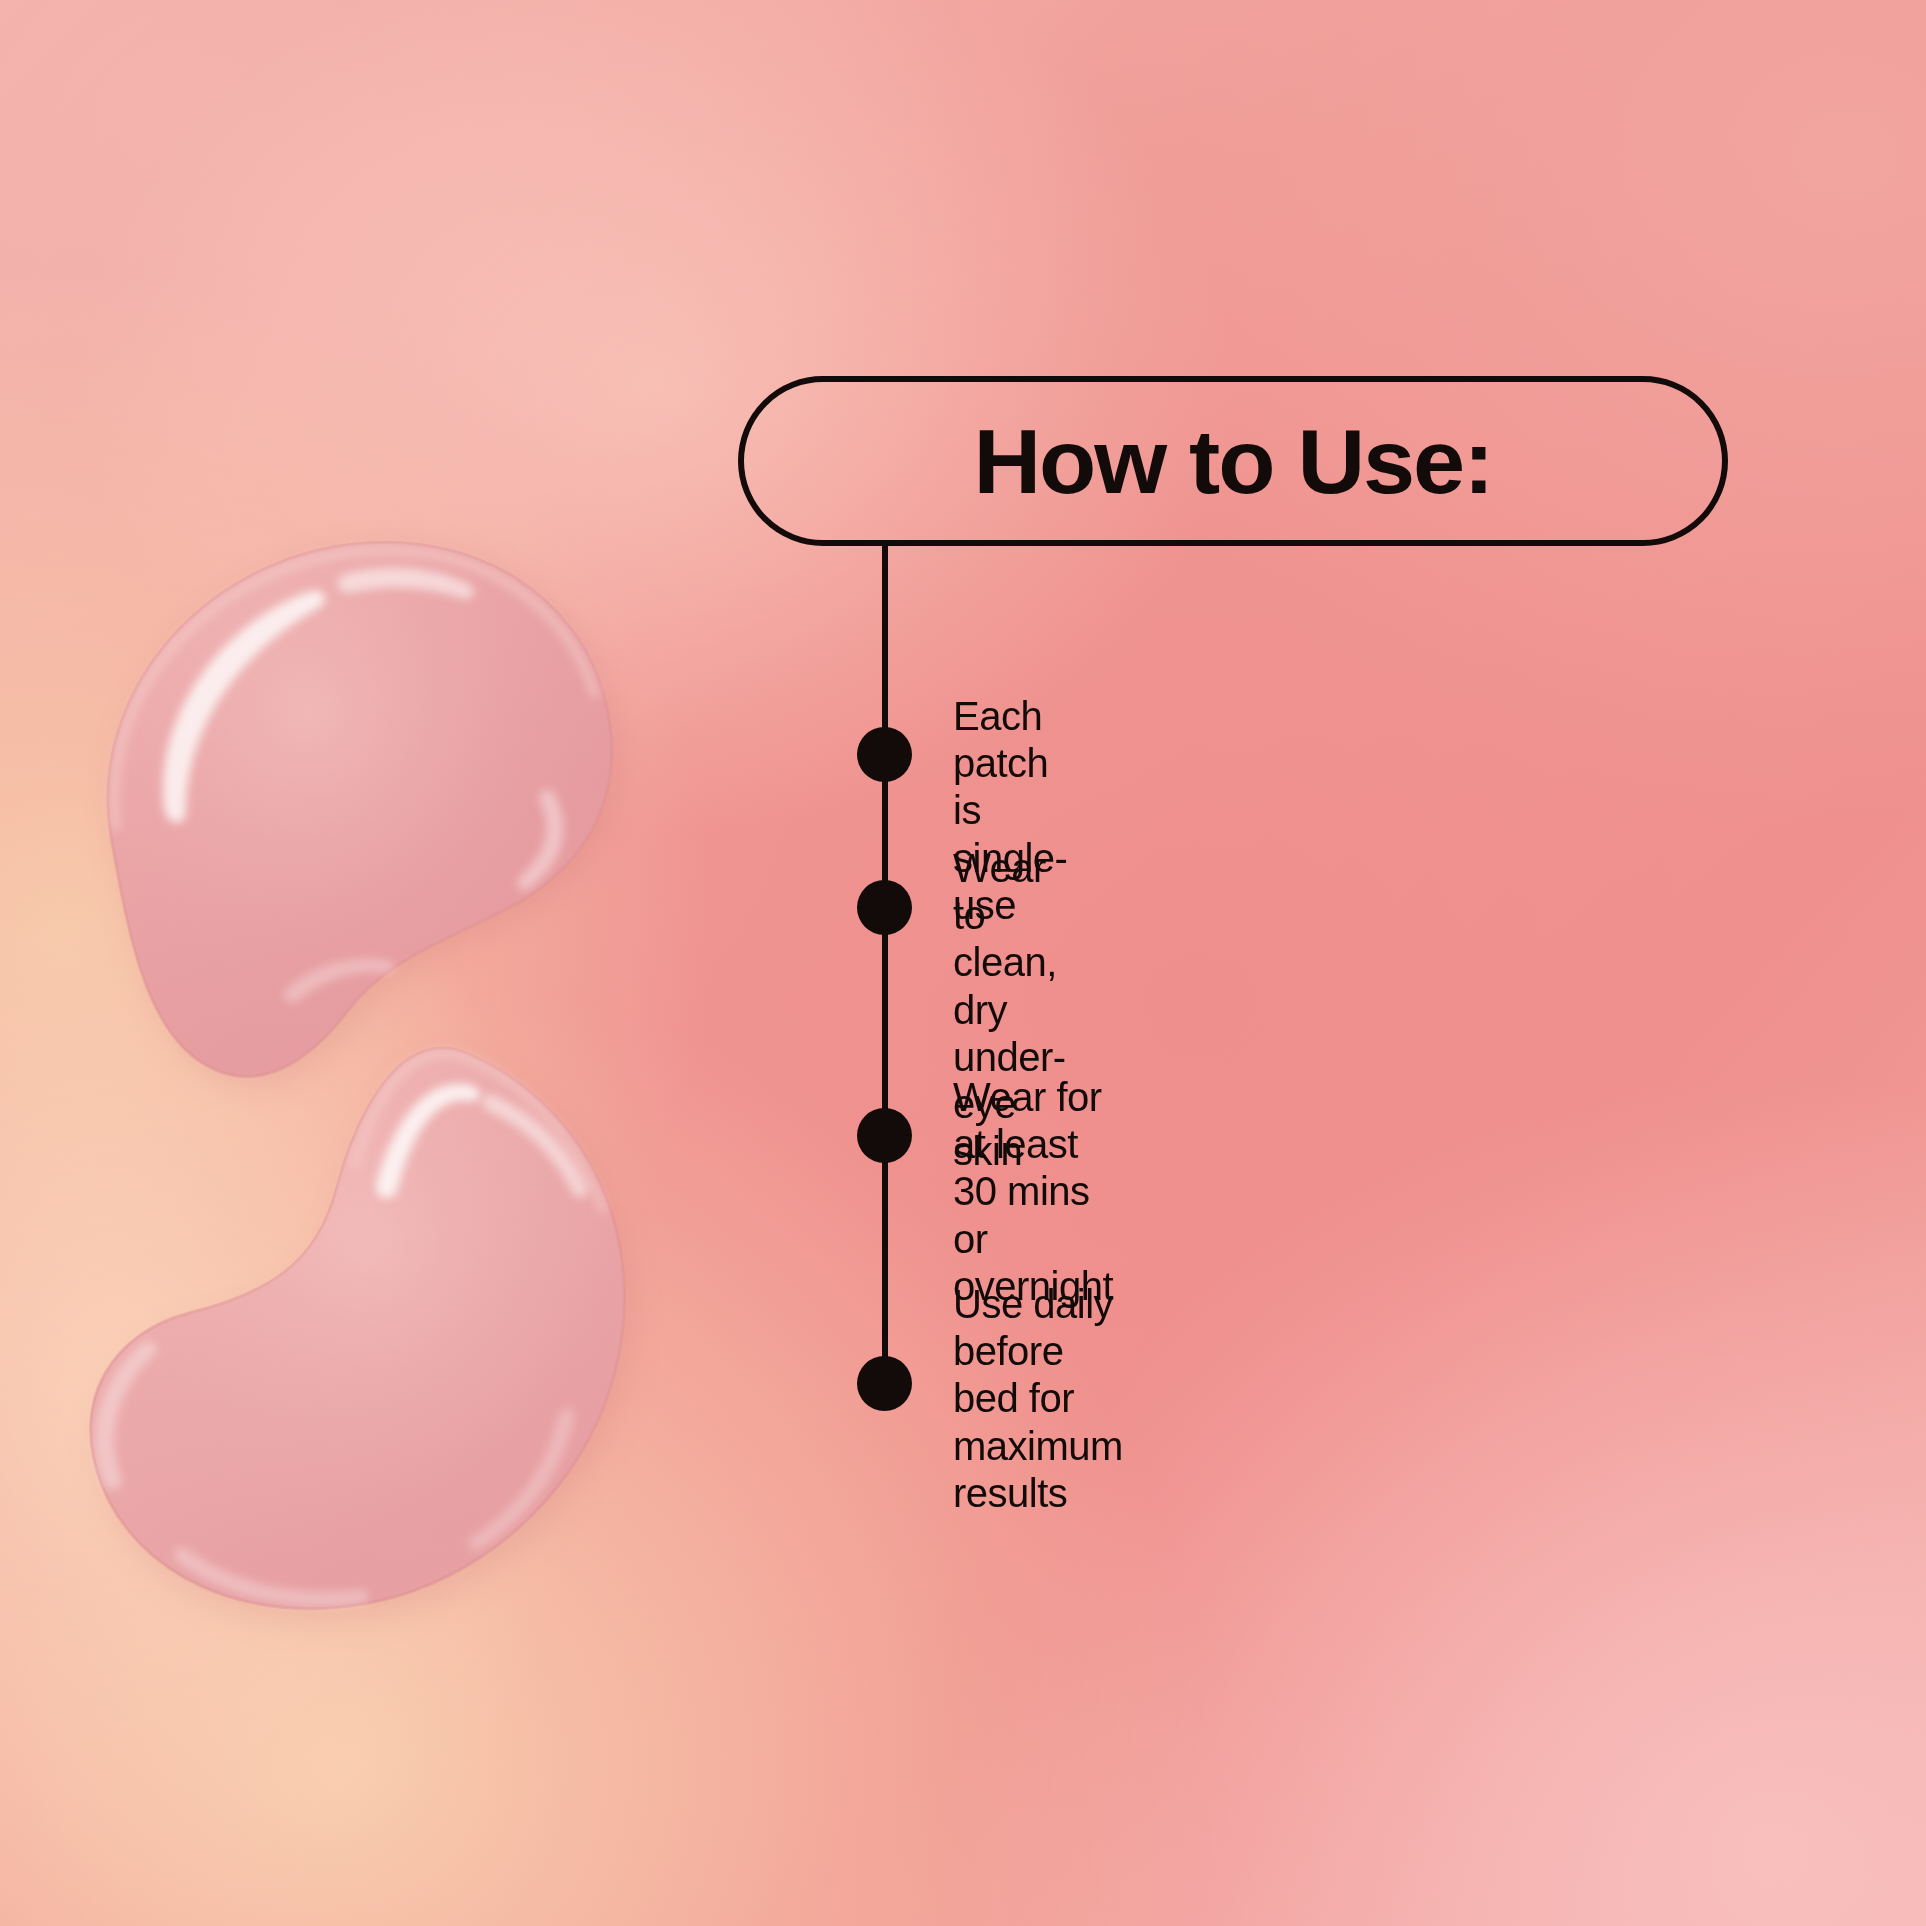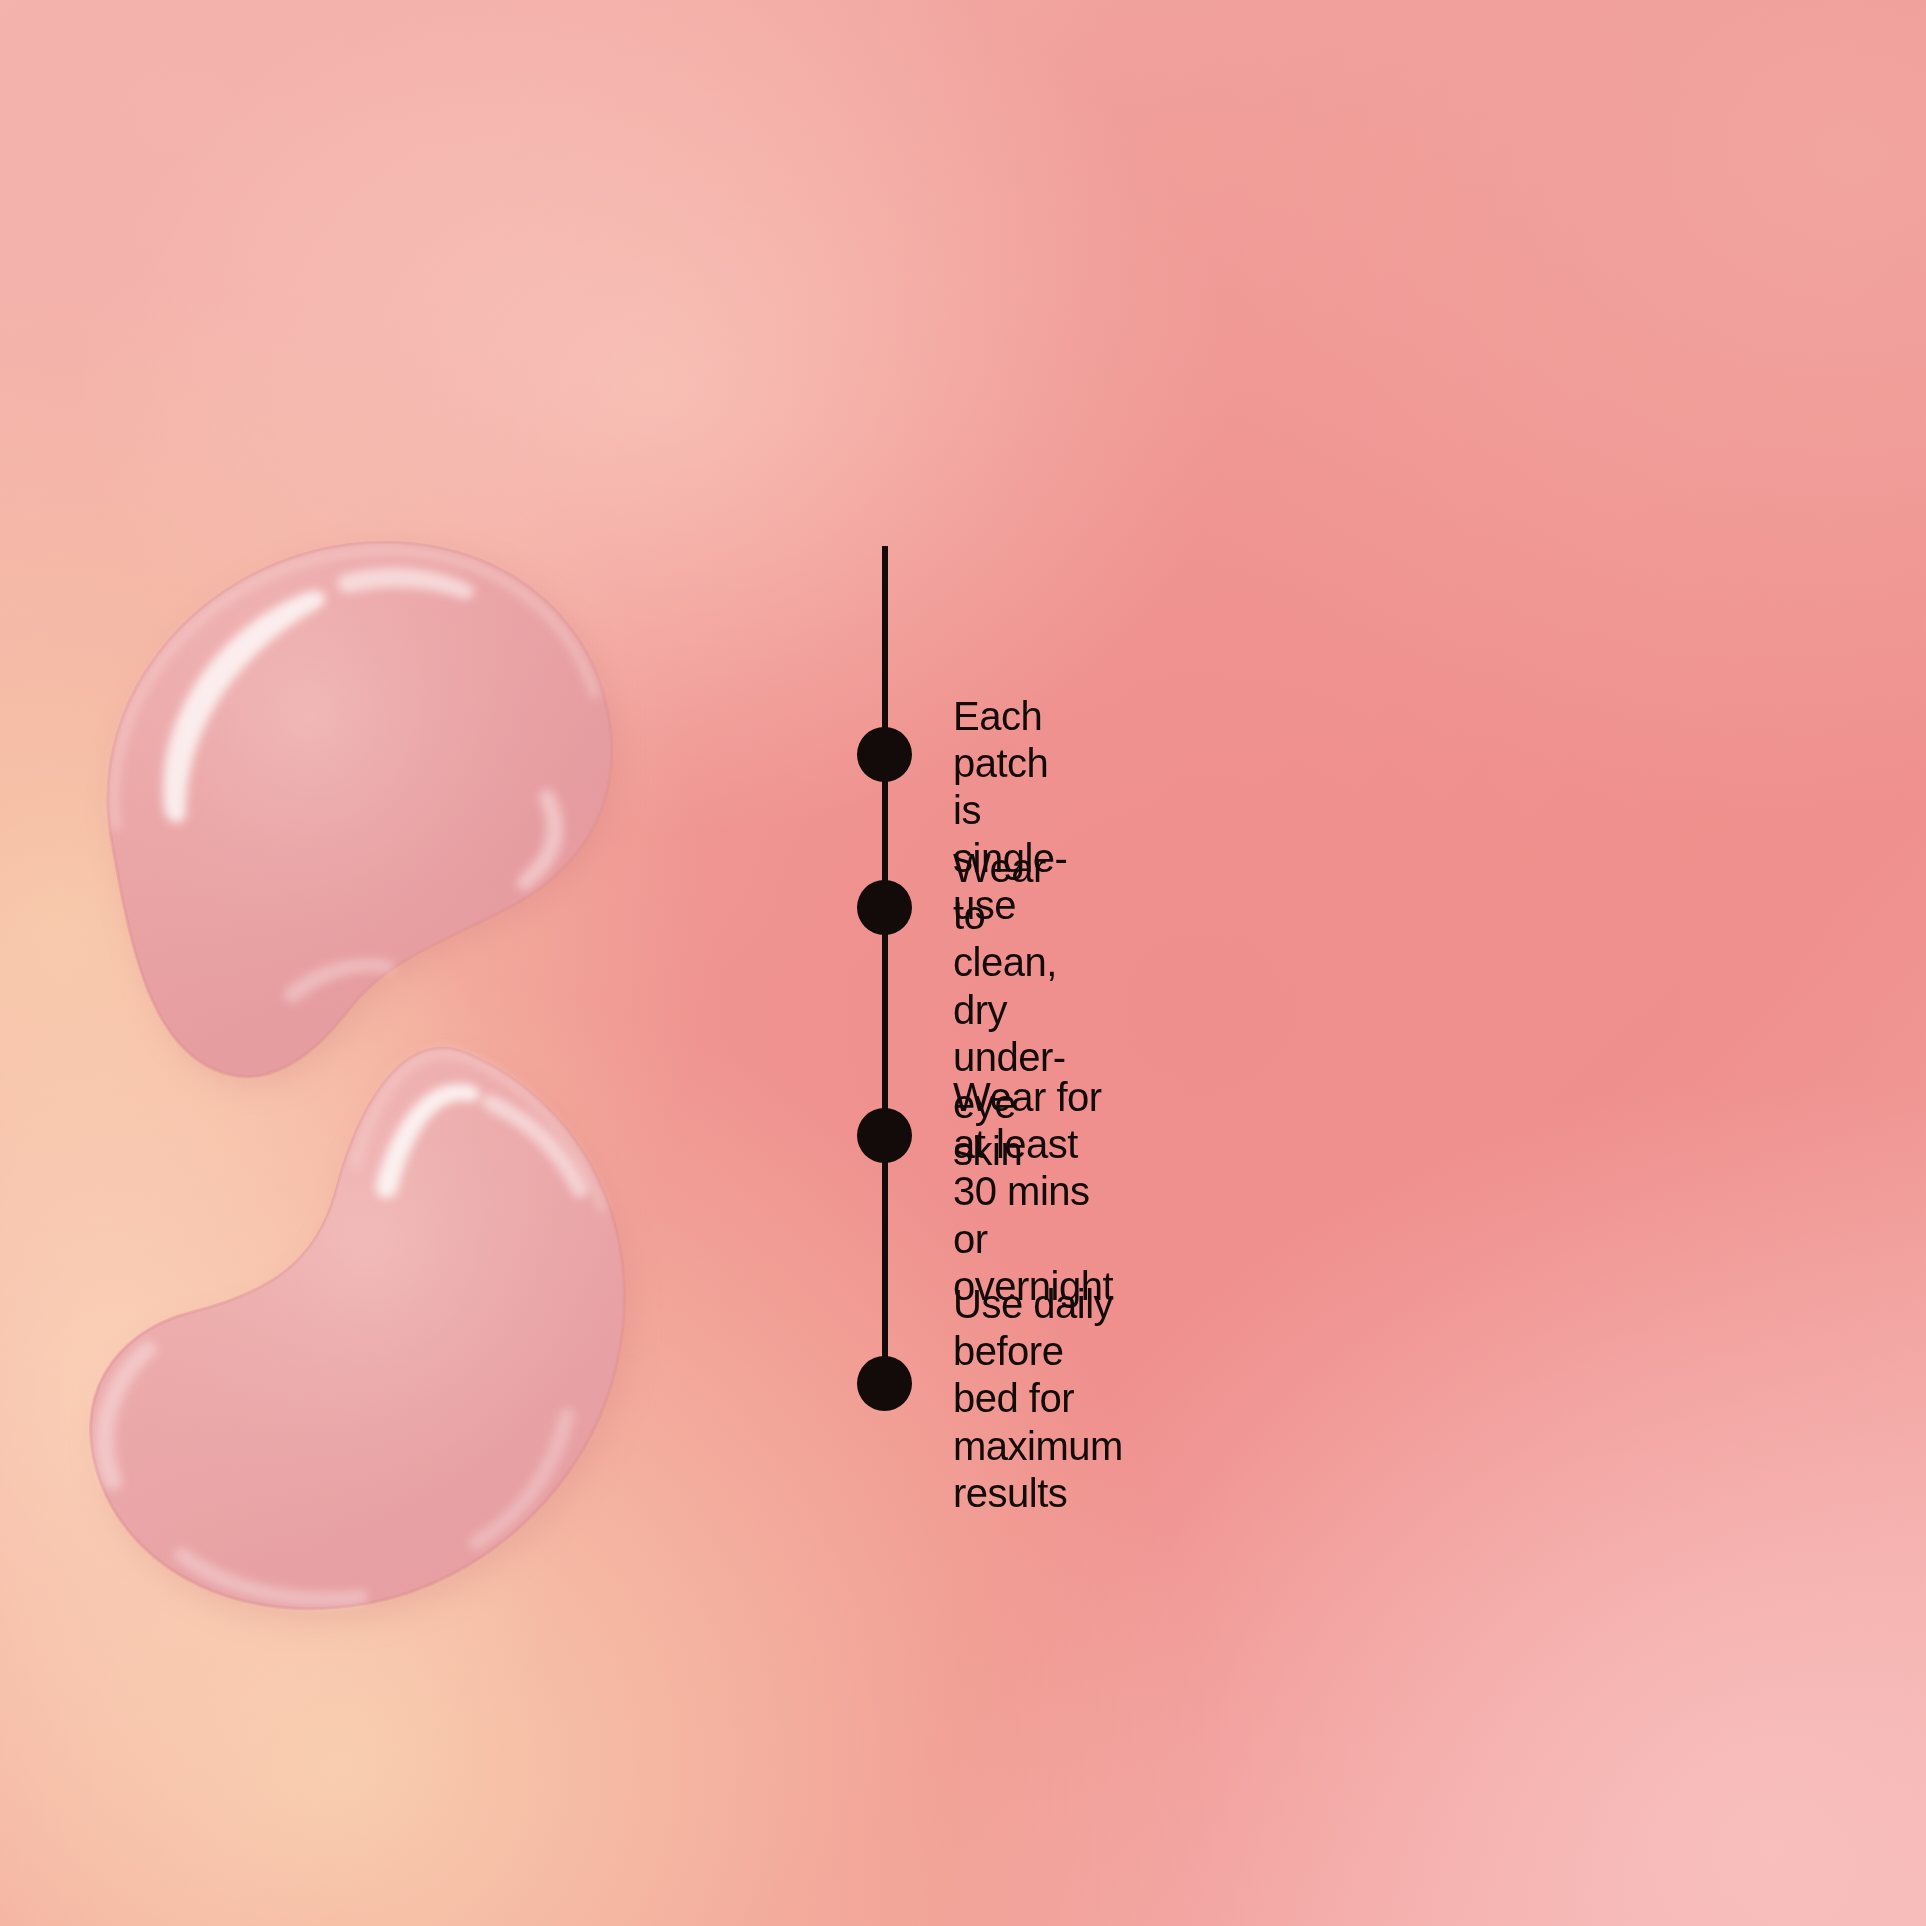--- a/index.html
+++ b/index.html
@@ -193,20 +193,23 @@
            C 24 430 40 376 82 338 C 92 330 104 340 96 348 Z"></path>
       <path fill="#ffffff" opacity="0.3" filter="url(#softB)" d="M 130 546 C 176 580 240 594 302 586 C 314 584 316 598 304 600
            C 236 610 168 594 120 558 C 110 550 120 538 130 546 Z"></path>
       <path fill="#ffffff" opacity="0.26" filter="url(#softB)" d="M 520 414 C 508 468 474 514 426 544 C 416 550 408 538 418 532
            C 462 504 492 462 504 412 C 508 398 524 400 520 414 Z"></path>
     </svg>
   </div>
 
   <div id="right-col">
 
+    <div id="title-pill">
+      <span id="title-text">How to Use:</span>
+    </div>
 
     <div id="connector"></div>
 
     <div id="steps">
 
       <div class="step" id="step-0">
         <span class="dot"></span>
         <span class="step-text">Each patch is single-use</span>
       </div>
 

